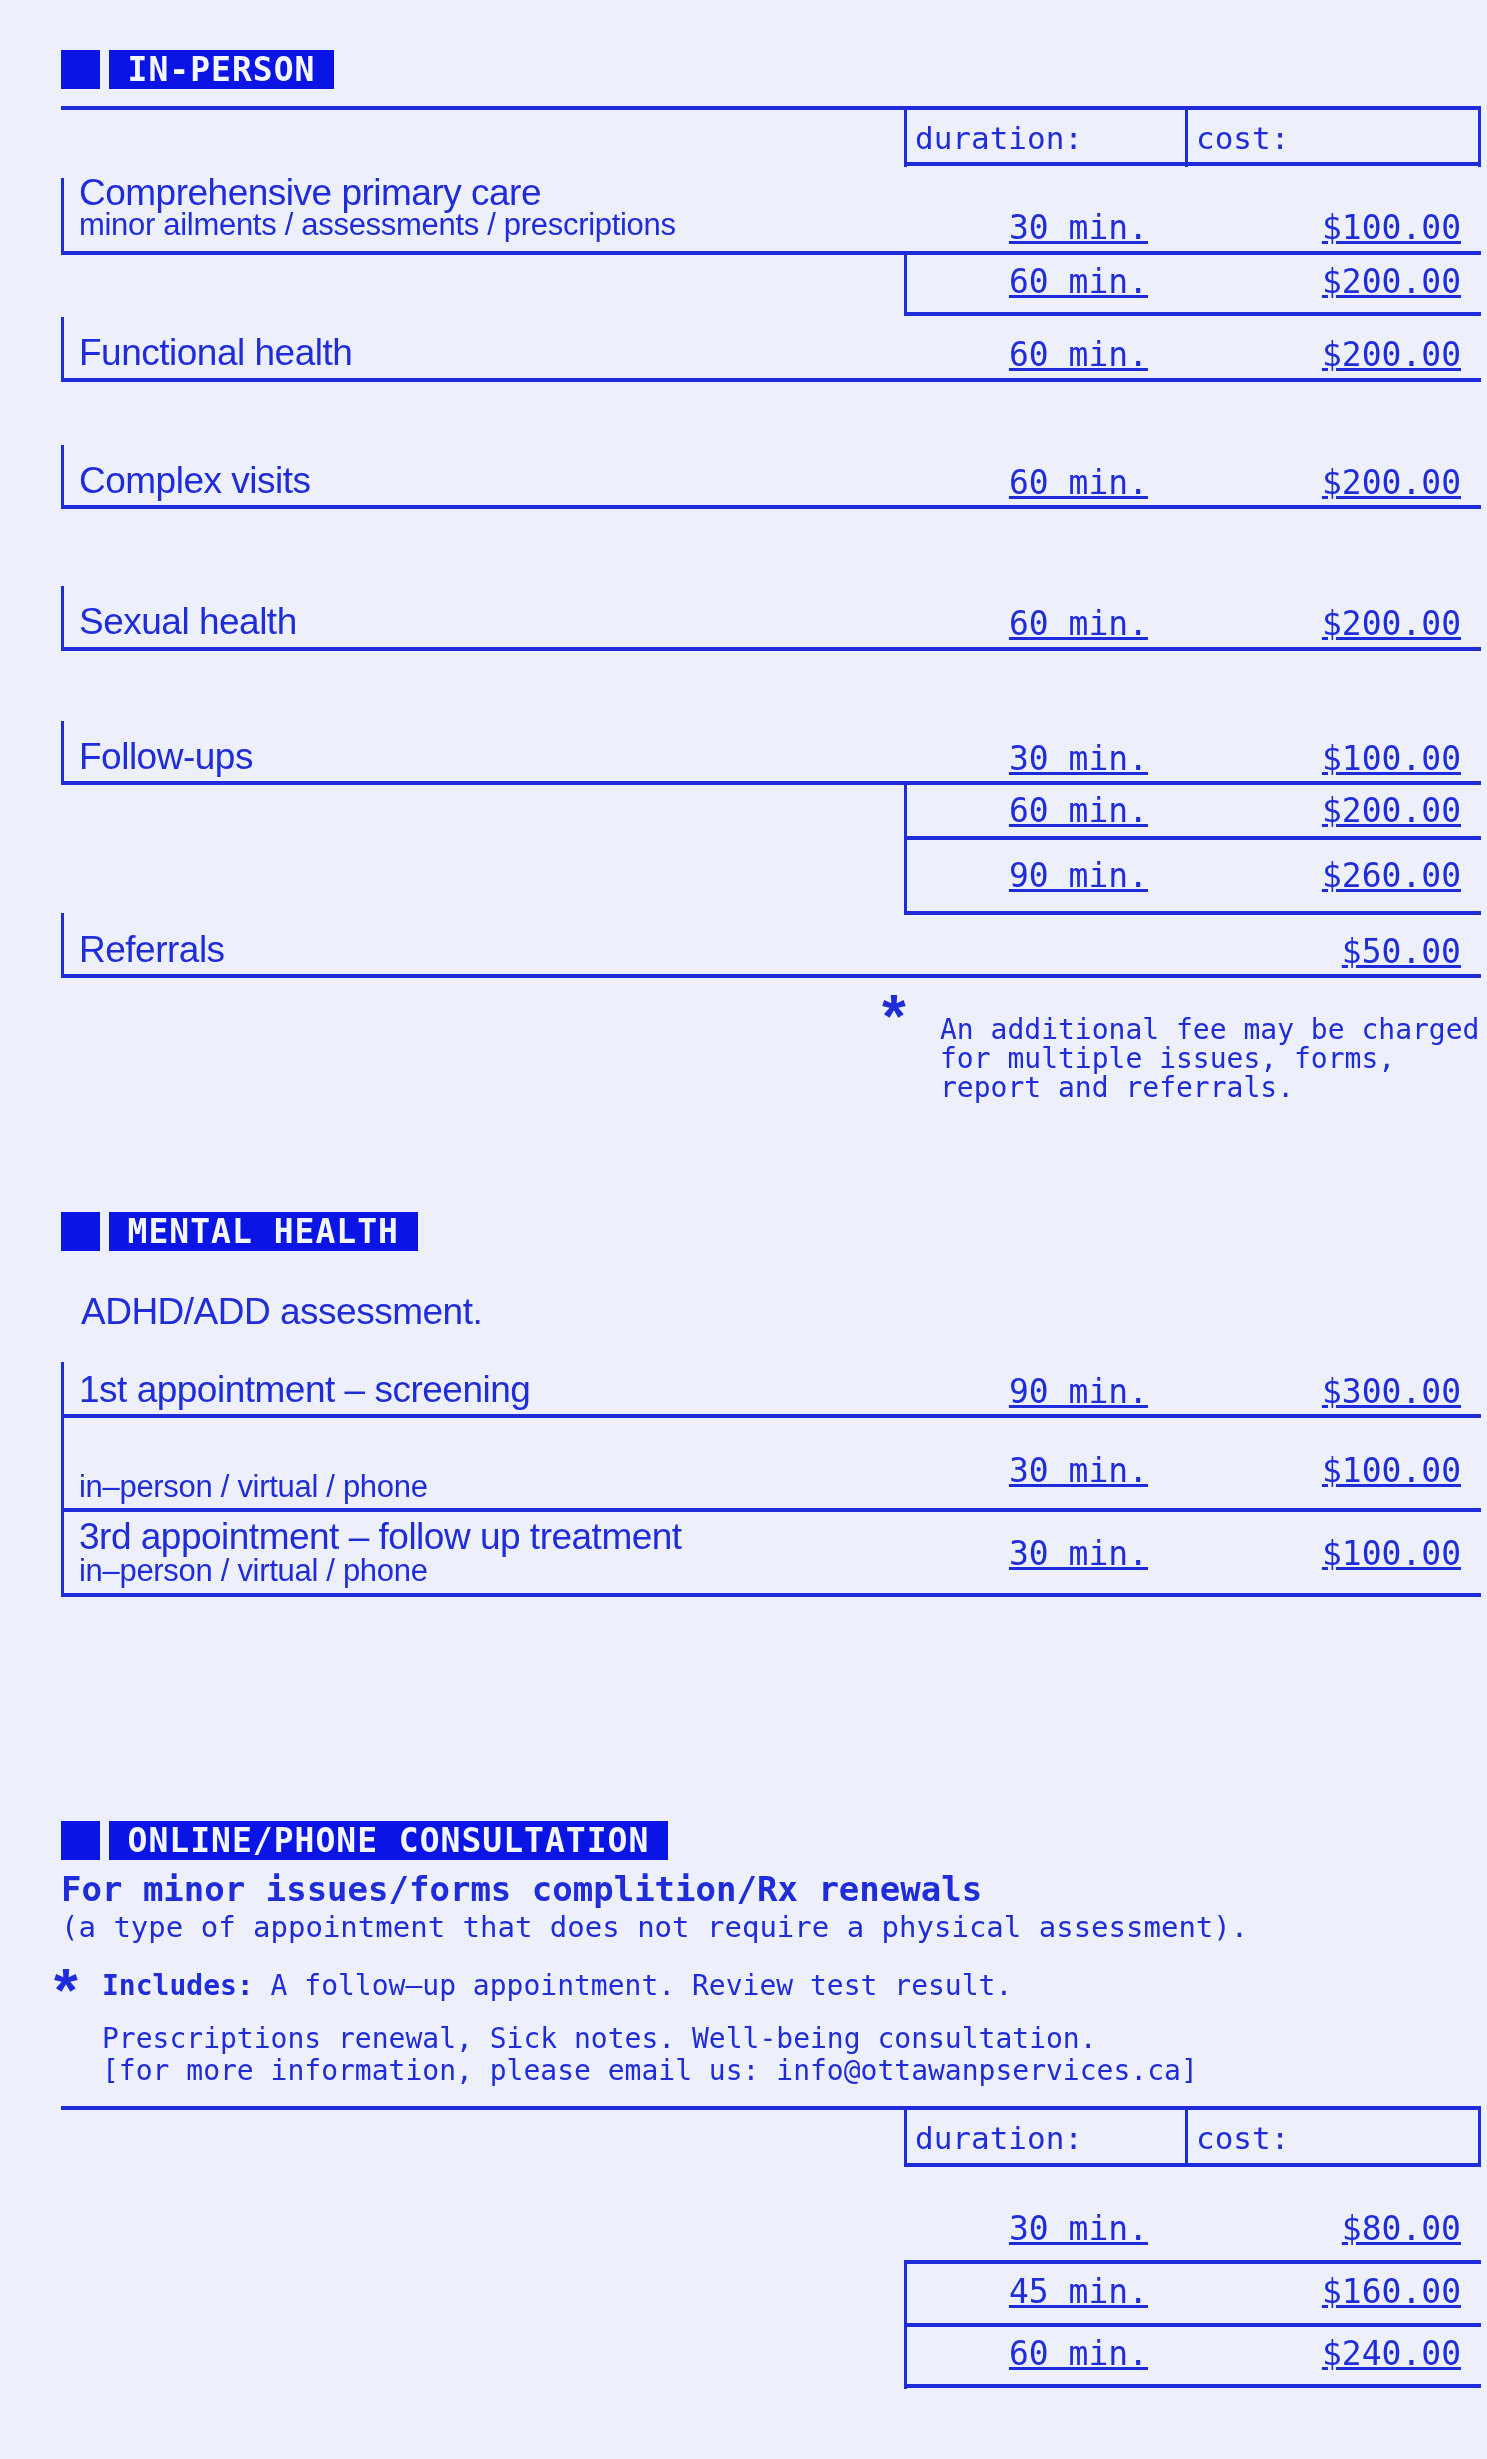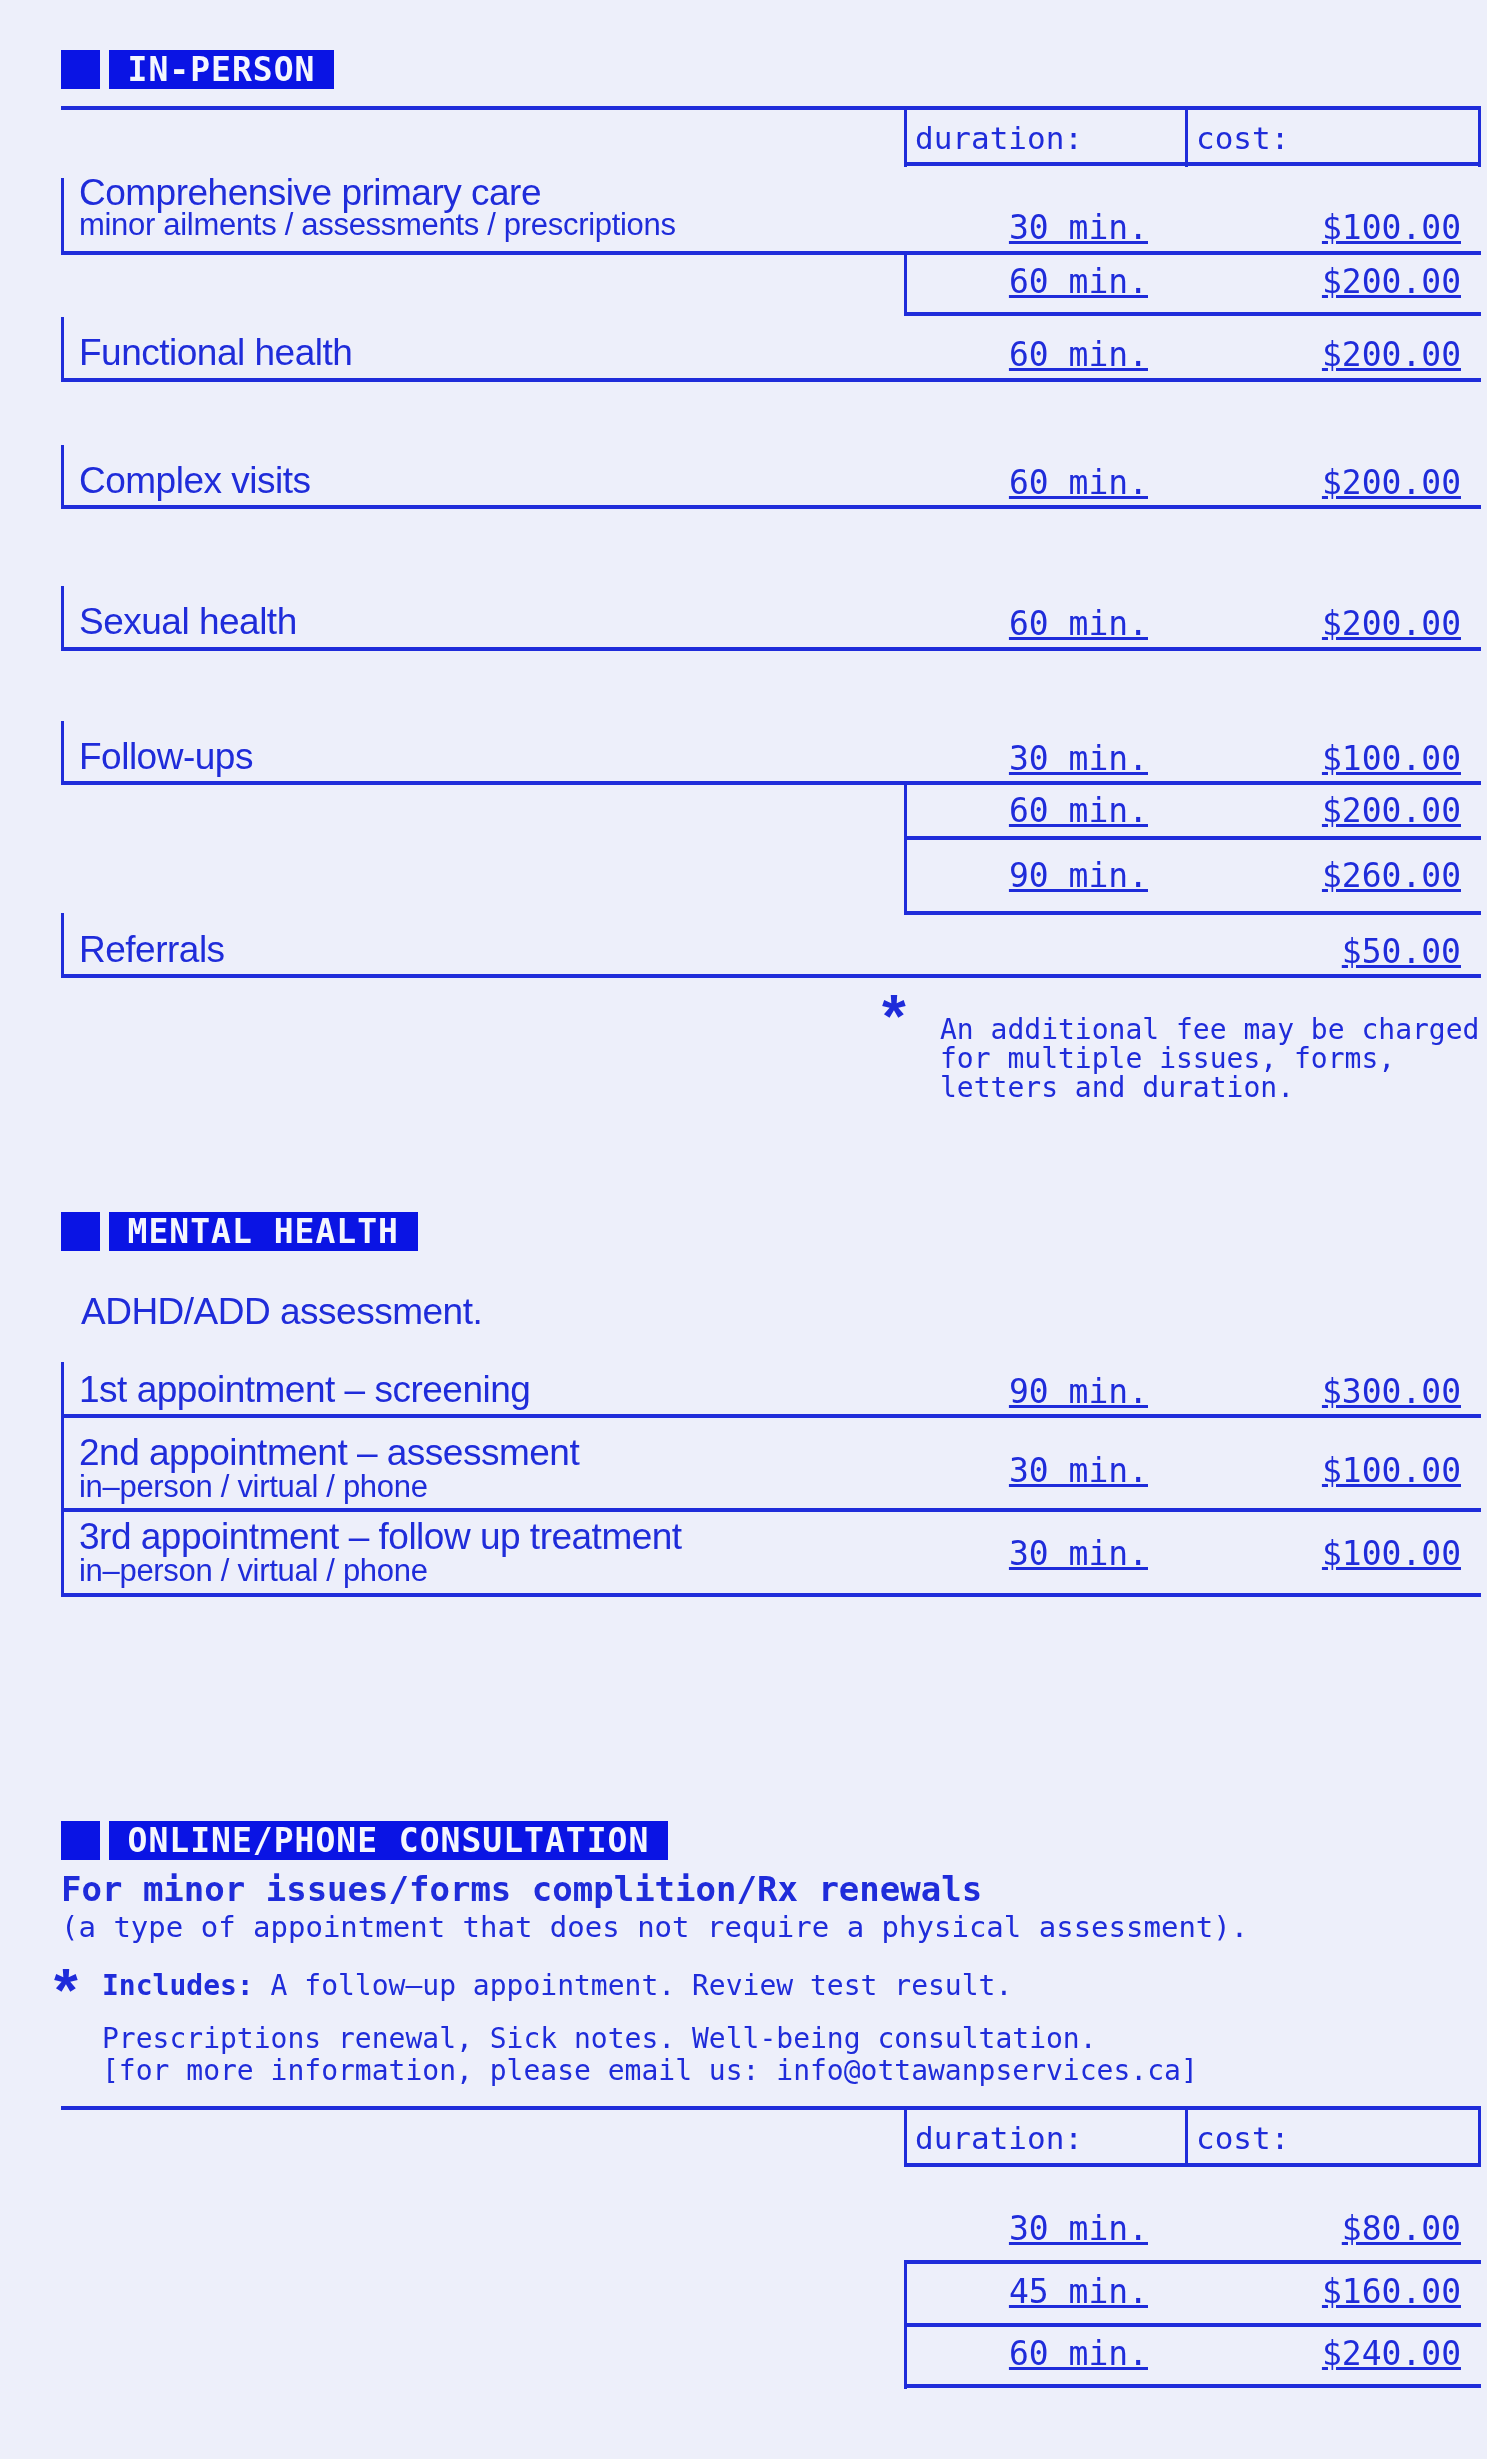--- a/index.html
+++ b/index.html
@@ -95,37 +95,36 @@
   <div class="hl subl" style="top:911px;"></div>
 
   <div class="vb" style="left:61px;top:913px;height:65px;"></div>
   <div class="t sans title" style="left:79px;top:931px;">Referrals</div>
   <div class="t mono val cost" style="top:935px;">$50.00</div>
   <div class="hl full" style="top:974px;"></div>
 
   <div class="t sans ast" style="left:882px;top:986px;">*</div>
   <div class="t mono note" style="left:940px;top:1016px;">An additional fee may be charged</div>
   <div class="t mono note" style="left:940px;top:1045px;">for multiple issues, forms,</div>
-  <div class="t mono note" style="left:940px;top:1074px;">letters and duration.</div>
+  <div class="t mono note" style="left:940px;top:1074px;">report and referrals.</div>
 
   <div class="badge" style="top:1212px;">
     <div class="bsq"></div>
     <div class="blab">MENTAL HEALTH</div>
   </div>
 
   <div class="t sans title" style="left:81px;top:1293px;">ADHD/ADD assessment.</div>
 
   <div class="vb" style="left:61px;top:1362px;height:56px;"></div>
   <div class="t sans title" style="left:79px;top:1371px;">1st appointment – screening</div>
   <div class="t mono val dur" style="top:1375px;">90 min.</div>
   <div class="t mono val cost" style="top:1375px;">$300.00</div>
   <div class="hl full" style="top:1414px;"></div>
 
   <div class="vb" style="left:61px;top:1414px;height:98px;"></div>
-  <div class="t sans title" style="left:79px;top:1434px;">2nd appointment – assessment</div>
   <div class="t sans subt" style="left:79px;top:1471px;">in–person / virtual / phone</div>
   <div class="t mono val dur" style="top:1454px;">30 min.</div>
   <div class="t mono val cost" style="top:1454px;">$100.00</div>
   <div class="hl full" style="top:1508px;"></div>
 
   <div class="vb" style="left:61px;top:1508px;height:88px;"></div>
   <div class="t sans title" style="left:79px;top:1518px;">3rd appointment – follow up treatment</div>
   <div class="t sans subt" style="left:79px;top:1555px;">in–person / virtual / phone</div>
   <div class="t mono val dur" style="top:1537px;">30 min.</div>
   <div class="t mono val cost" style="top:1537px;">$100.00</div>

